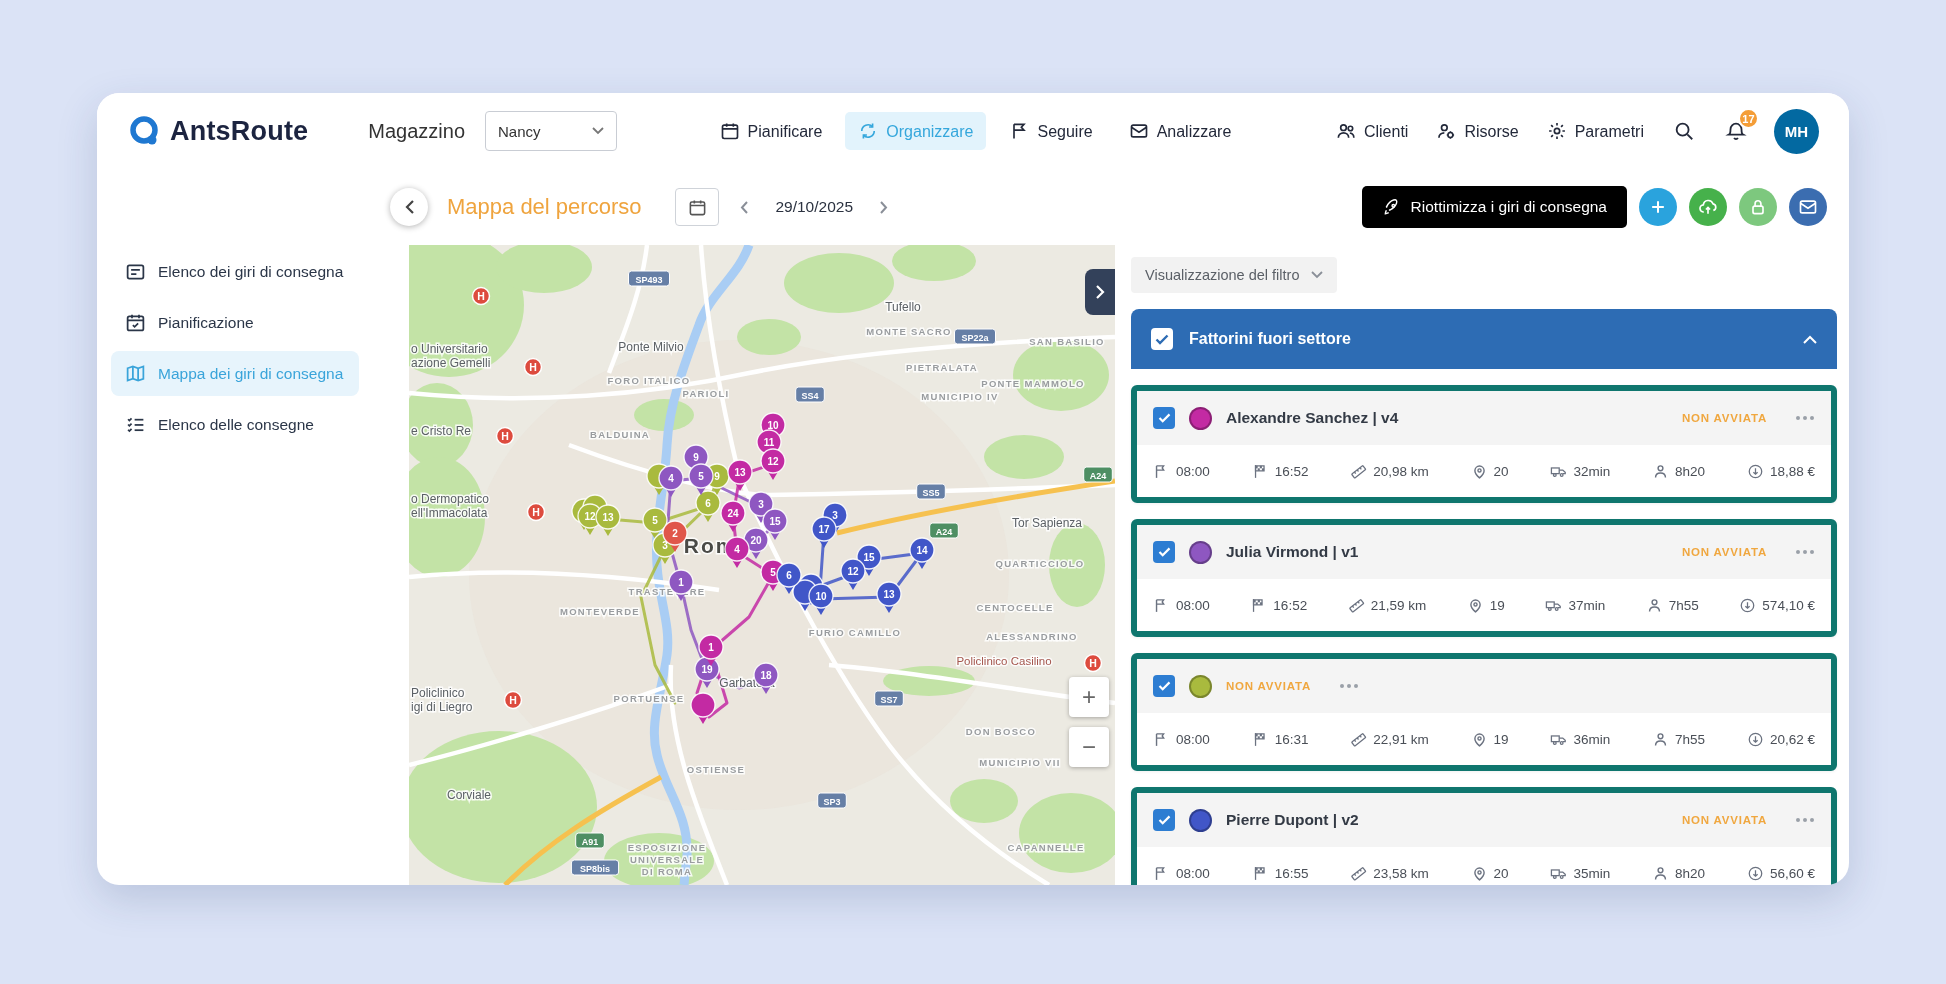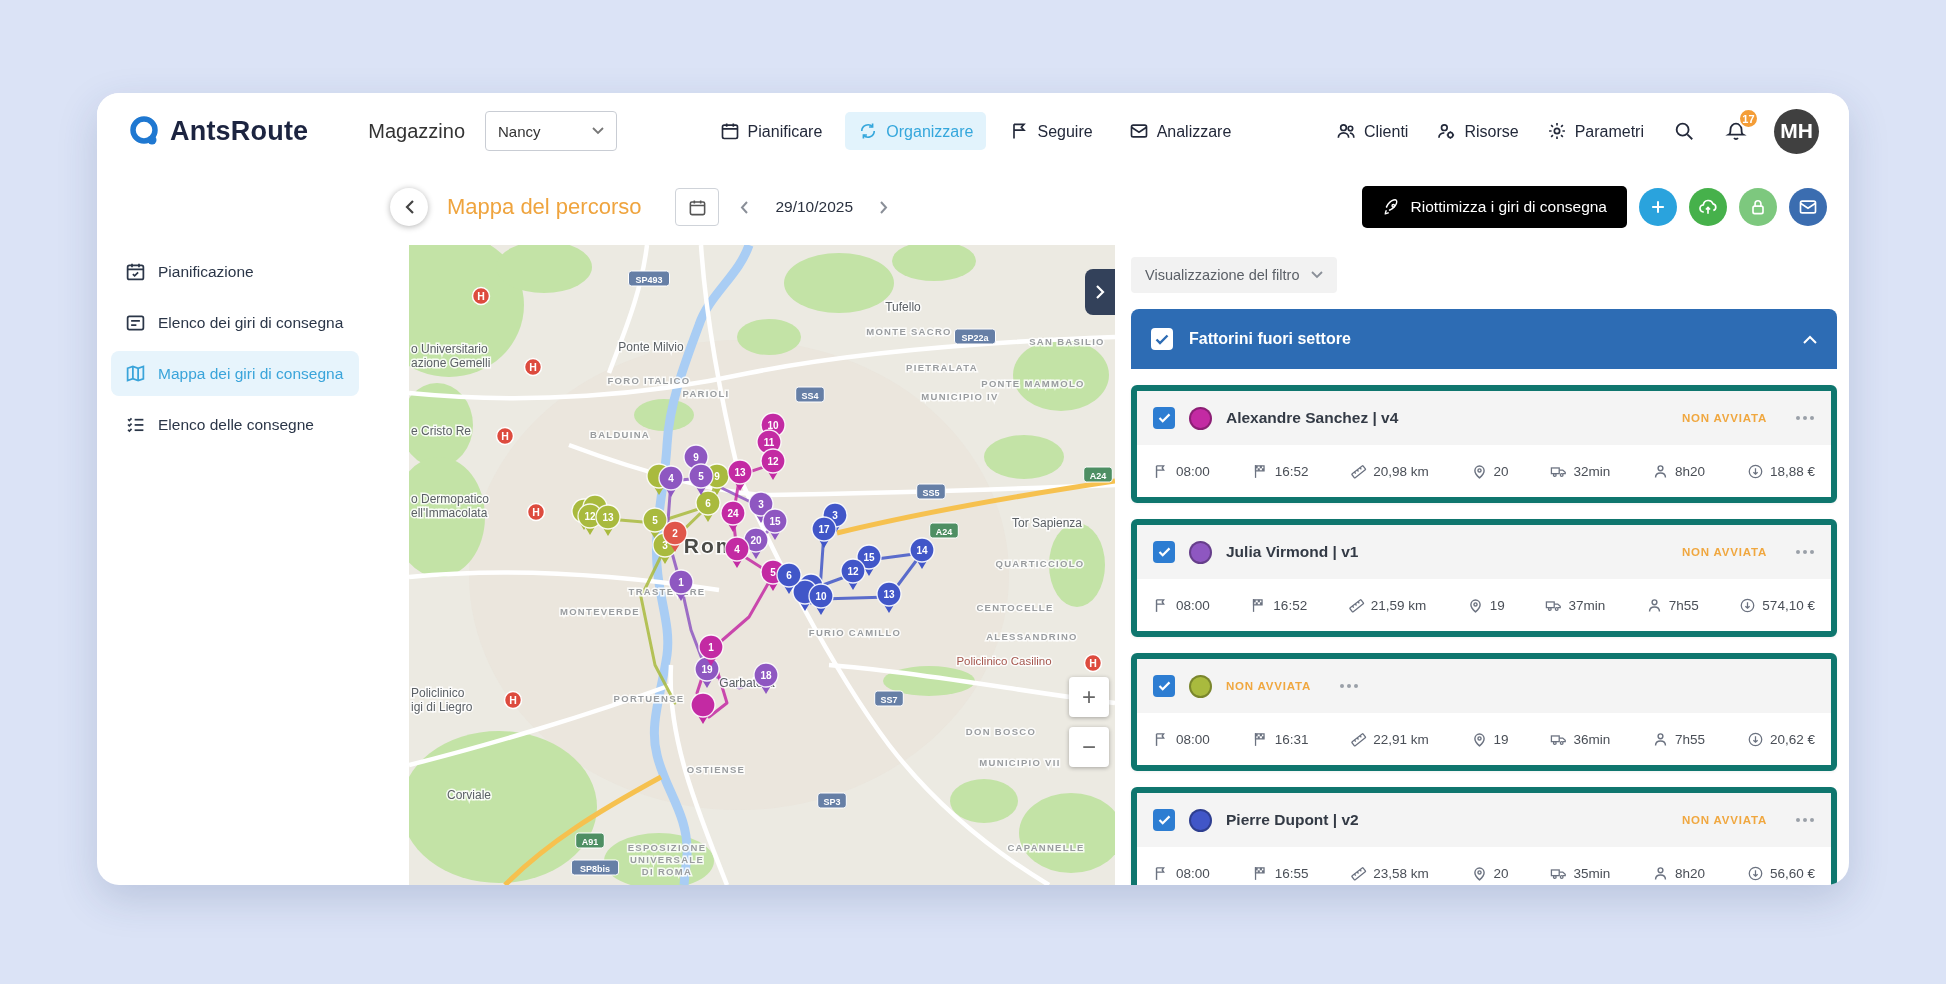--- a/index.html
+++ b/index.html
@@ -20,21 +20,21 @@
   .nav-center { display:flex; align-items:center; gap:10px; margin:0 auto; }
   .nav-item { display:flex; align-items:flex-end; gap:8px; font-size:16px; color:#23293a; padding:9px 13px; border-radius:5px; cursor:pointer; white-space:nowrap; }
   .nav-item svg { width:20px; height:20px; }
   .nav-item.active { background:#e2f3fc; color:#35a7dc; }
   .nav-right { display:flex; align-items:center; gap:24px; }
   .nav-right .nav-item { padding:6px 2px; }
   .icon-btn { width:28px; height:28px; color:#23293a; cursor:pointer; position:relative; display:flex; align-items:center; justify-content:center; }
   .icon-btn svg { width:22px; height:22px; }
   .bell-badge { position:absolute; top:-9px; right:-9px; min-width:21px; height:21px; border-radius:11px;
     background:#f49d37; color:#fff; font-size:11px; font-weight:700; display:flex; align-items:center; justify-content:center; border:2px solid #fff; }
-  .avatar { width:45px; height:45px; border-radius:50%; background:#404040; color:#fff; font-size:21px; font-weight:700;
+  .avatar { width:45px; height:45px; border-radius:50%; background:#0369a1; color:#fff; font-size:15px; font-weight:700;
     display:flex; align-items:center; justify-content:center; cursor:pointer; }
 
   
   .body-row { flex:1; display:flex; min-height:0; }
   .sidebar { width:272px; flex:0 0 272px; padding:80px 10px 0 14px; }
   .side-item { display:flex; align-items:center; gap:12px; font-size:15.5px; color:#2b3648; padding:12px 14px;
     border-radius:8px; cursor:pointer; margin-bottom:6px; }
   .side-item svg { width:21px; height:21px; flex:0 0 21px; }
   .side-item.active { background:#e7f4fc; color:#3aa4da; }
 
@@ -191,32 +191,32 @@
       </div>
       <div class="avatar">MH</div>
     </div>
   </div>
 
   <div class="body-row">
 
     <div class="sidebar">
       <div class="side-item">
         <svg viewBox="0 0 24 24" fill="none" stroke="currentColor" stroke-width="2">
+            <rect x="3" y="5" width="18" height="15" rx="2"></rect>
+            <path d="M7 10h10M7 15h6"></path>
+          </svg>
+        <span>Elenco dei giri di consegna</span>
+      </div>
+      <div class="side-item">
+        <svg viewBox="0 0 24 24" fill="none" stroke="currentColor" stroke-width="2">
             <rect x="3" y="5" width="18" height="16" rx="2"></rect>
             <path d="M3 9.5h18M8 3v4M16 3v4"></path>
             <path d="M9 15l2 2 4-4"></path>
           </svg>
         <span>Pianificazione</span>
-      </div>
-      <div class="side-item">
-        <svg viewBox="0 0 24 24" fill="none" stroke="currentColor" stroke-width="2">
-            <rect x="3" y="5" width="18" height="15" rx="2"></rect>
-            <path d="M7 10h10M7 15h6"></path>
-          </svg>
-        <span>Elenco dei giri di consegna</span>
       </div>
       <div class="side-item active">
         <svg viewBox="0 0 24 24" fill="none" stroke="currentColor" stroke-width="2">
             <path d="M3 6l6-2 6 2 6-2v14l-6 2-6-2-6 2V6z"></path>
             <path d="M9 4v14M15 6v14"></path>
           </svg>
         <span>Mappa dei giri di consegna</span>
       </div>
       <div class="side-item">
         <svg viewBox="0 0 24 24" fill="none" stroke="currentColor" stroke-width="2">

